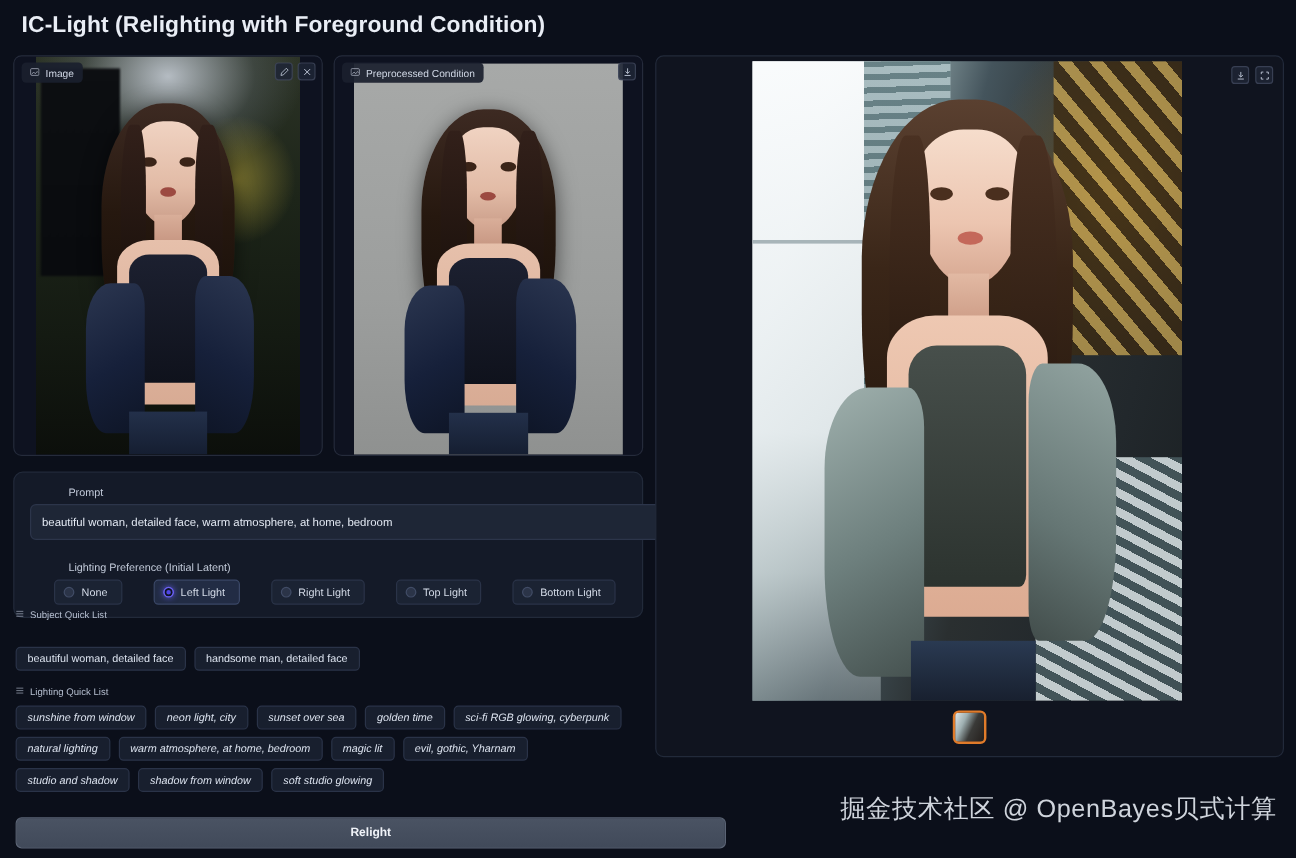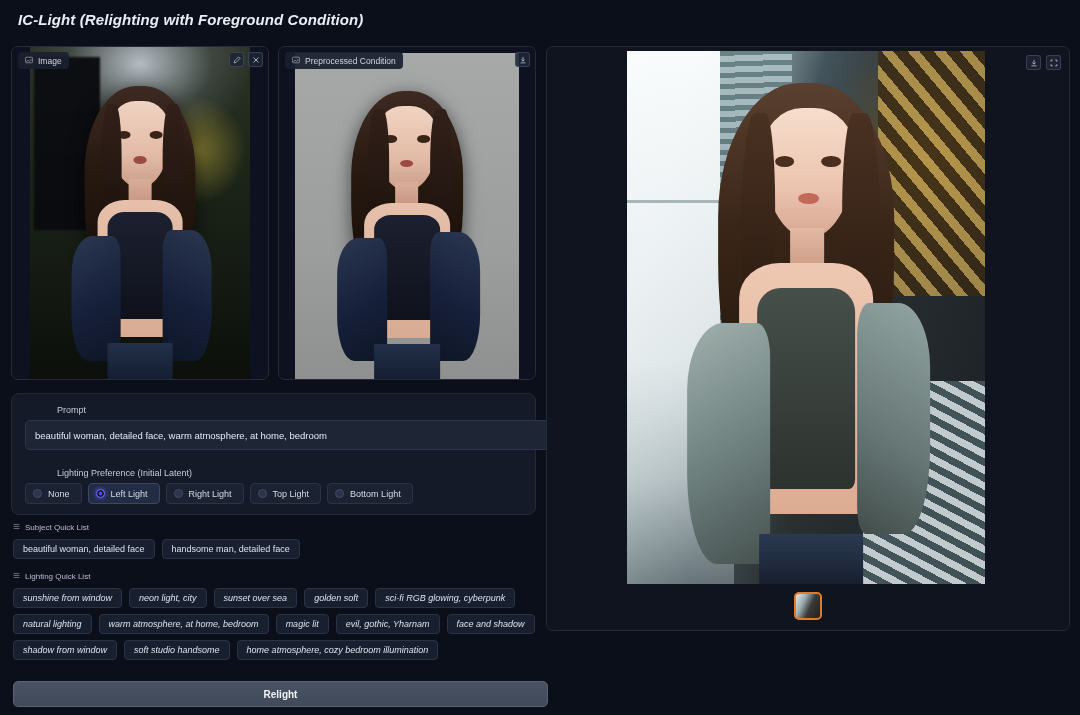--- a/index.html
+++ b/index.html
@@ -17,25 +17,24 @@
     width: 1080px;
     height: 715px;
     background: #0b0f1a;
   }
 
   
   .app-title {
     position: absolute;
     left: 18px;
     top: 11px;
-    font-size: 15px;
+    font-size: 19px;
     font-weight: bold;
     color: #e9edf5;
     letter-spacing: 0.1px;
-    font-style: italic;
   }
 
   
   .left-col {
     position: absolute;
     left: 11px;
     top: 46px;
     width: 525px;
     height: 660px;
   }
@@ -276,20 +275,21 @@
     gap: 6px;
     height: 21px;
     padding: 0 11px 0 7px;
     background: #1b2333;
     border: 1px solid #2a3348;
     border-radius: 4px;
     font-size: 9px;
     color: #d3dae7;
     cursor: pointer;
     white-space: nowrap;
+    margin-left: 20px;
   }
   .radio-pill.sel {
     background: #222c44;
     border-color: #3a4straight;
     border-color: #3a4766;
   }
   .dot {
     width: 9px; height: 9px;
     border-radius: 50%;
     background: #2b3448;
@@ -306,21 +306,21 @@
   .qlist-head {
     position: absolute;
     left: 2px;
     display: flex;
     align-items: center;
     gap: 5px;
     font-size: 8px;
     color: #b6bfd0;
   }
   .qlist-head .ic { opacity: 0.8; display: block; }
-  .head-subject  { top: 477px; align-items: flex-end; }
+  .head-subject  { top: 462px; align-items: flex-end; }
   .head-lighting { top: 526px; }
 
   .chips {
     position: absolute;
     left: 2px;
     width: 524px;
     display: flex;
     flex-wrap: wrap;
     gap: 6px 7px;
   }
@@ -339,21 +339,21 @@
     font-size: 9px;
     color: #dbe2ee;
     white-space: nowrap;
     cursor: pointer;
   }
 
   .relight-btn {
     position: absolute;
     left: 2px;
     top: 635px;
-    width: 535px;
+    width: 592px;
     height: 26px;
     background: linear-gradient(180deg, #4a5363 0%, #414a5a 100%);
     border: 1px solid #5a6374;
     border-radius: 5px;
     color: #f0f3f8;
     font-size: 10px;
     font-weight: bold;
     font-family: "Liberation Sans", sans-serif;
     cursor: pointer;
   }
@@ -633,30 +633,29 @@
         <svg width="7" height="7" viewBox="0 0 12 12">
             <path d="M1 2.5h10M1 6h10M1 9.5h10" stroke="#b6bfd0" stroke-width="1.1"></path>
           </svg>
       </span>
       <span>Lighting Quick List</span>
     </div>
     <div class="chips chips-lighting">
       <div class="chip">sunshine from window</div>
       <div class="chip">neon light, city</div>
       <div class="chip">sunset over sea</div>
-      <div class="chip">golden soft</div>
+      <div class="chip">golden time</div>
       <div class="chip">sci-fi RGB glowing, cyberpunk</div>
       <div class="chip">natural lighting</div>
       <div class="chip">warm atmosphere, at home, bedroom</div>
       <div class="chip">magic lit</div>
       <div class="chip">evil, gothic, Yharnam</div>
-      <div class="chip">face and shadow</div>
+      <div class="chip">studio and shadow</div>
       <div class="chip">shadow from window</div>
-      <div class="chip">soft studio handsome</div>
-      <div class="chip">home atmosphere, cozy bedroom illumination</div>
+      <div class="chip">soft studio glowing</div>
     </div>
 
     <button class="relight-btn">Relight</button>
   </div>
 
   <div class="right-panel">
 
     <div class="out-tools">
       <div class="tool-btn">
         <svg width="8" height="8" viewBox="0 0 12 12">
@@ -690,13 +689,14 @@
         <div class="os-shirt-r"></div>
         <div class="os-jeans"></div>
       </div>
     </div>
 
     <div class="thumb-strip">
       <div class="thumb"></div>
     </div>
   </div>
 
+  <div class="watermark">掘金技术社区 @ OpenBayes贝式计算</div>
 </div>
 
 </body></html>

